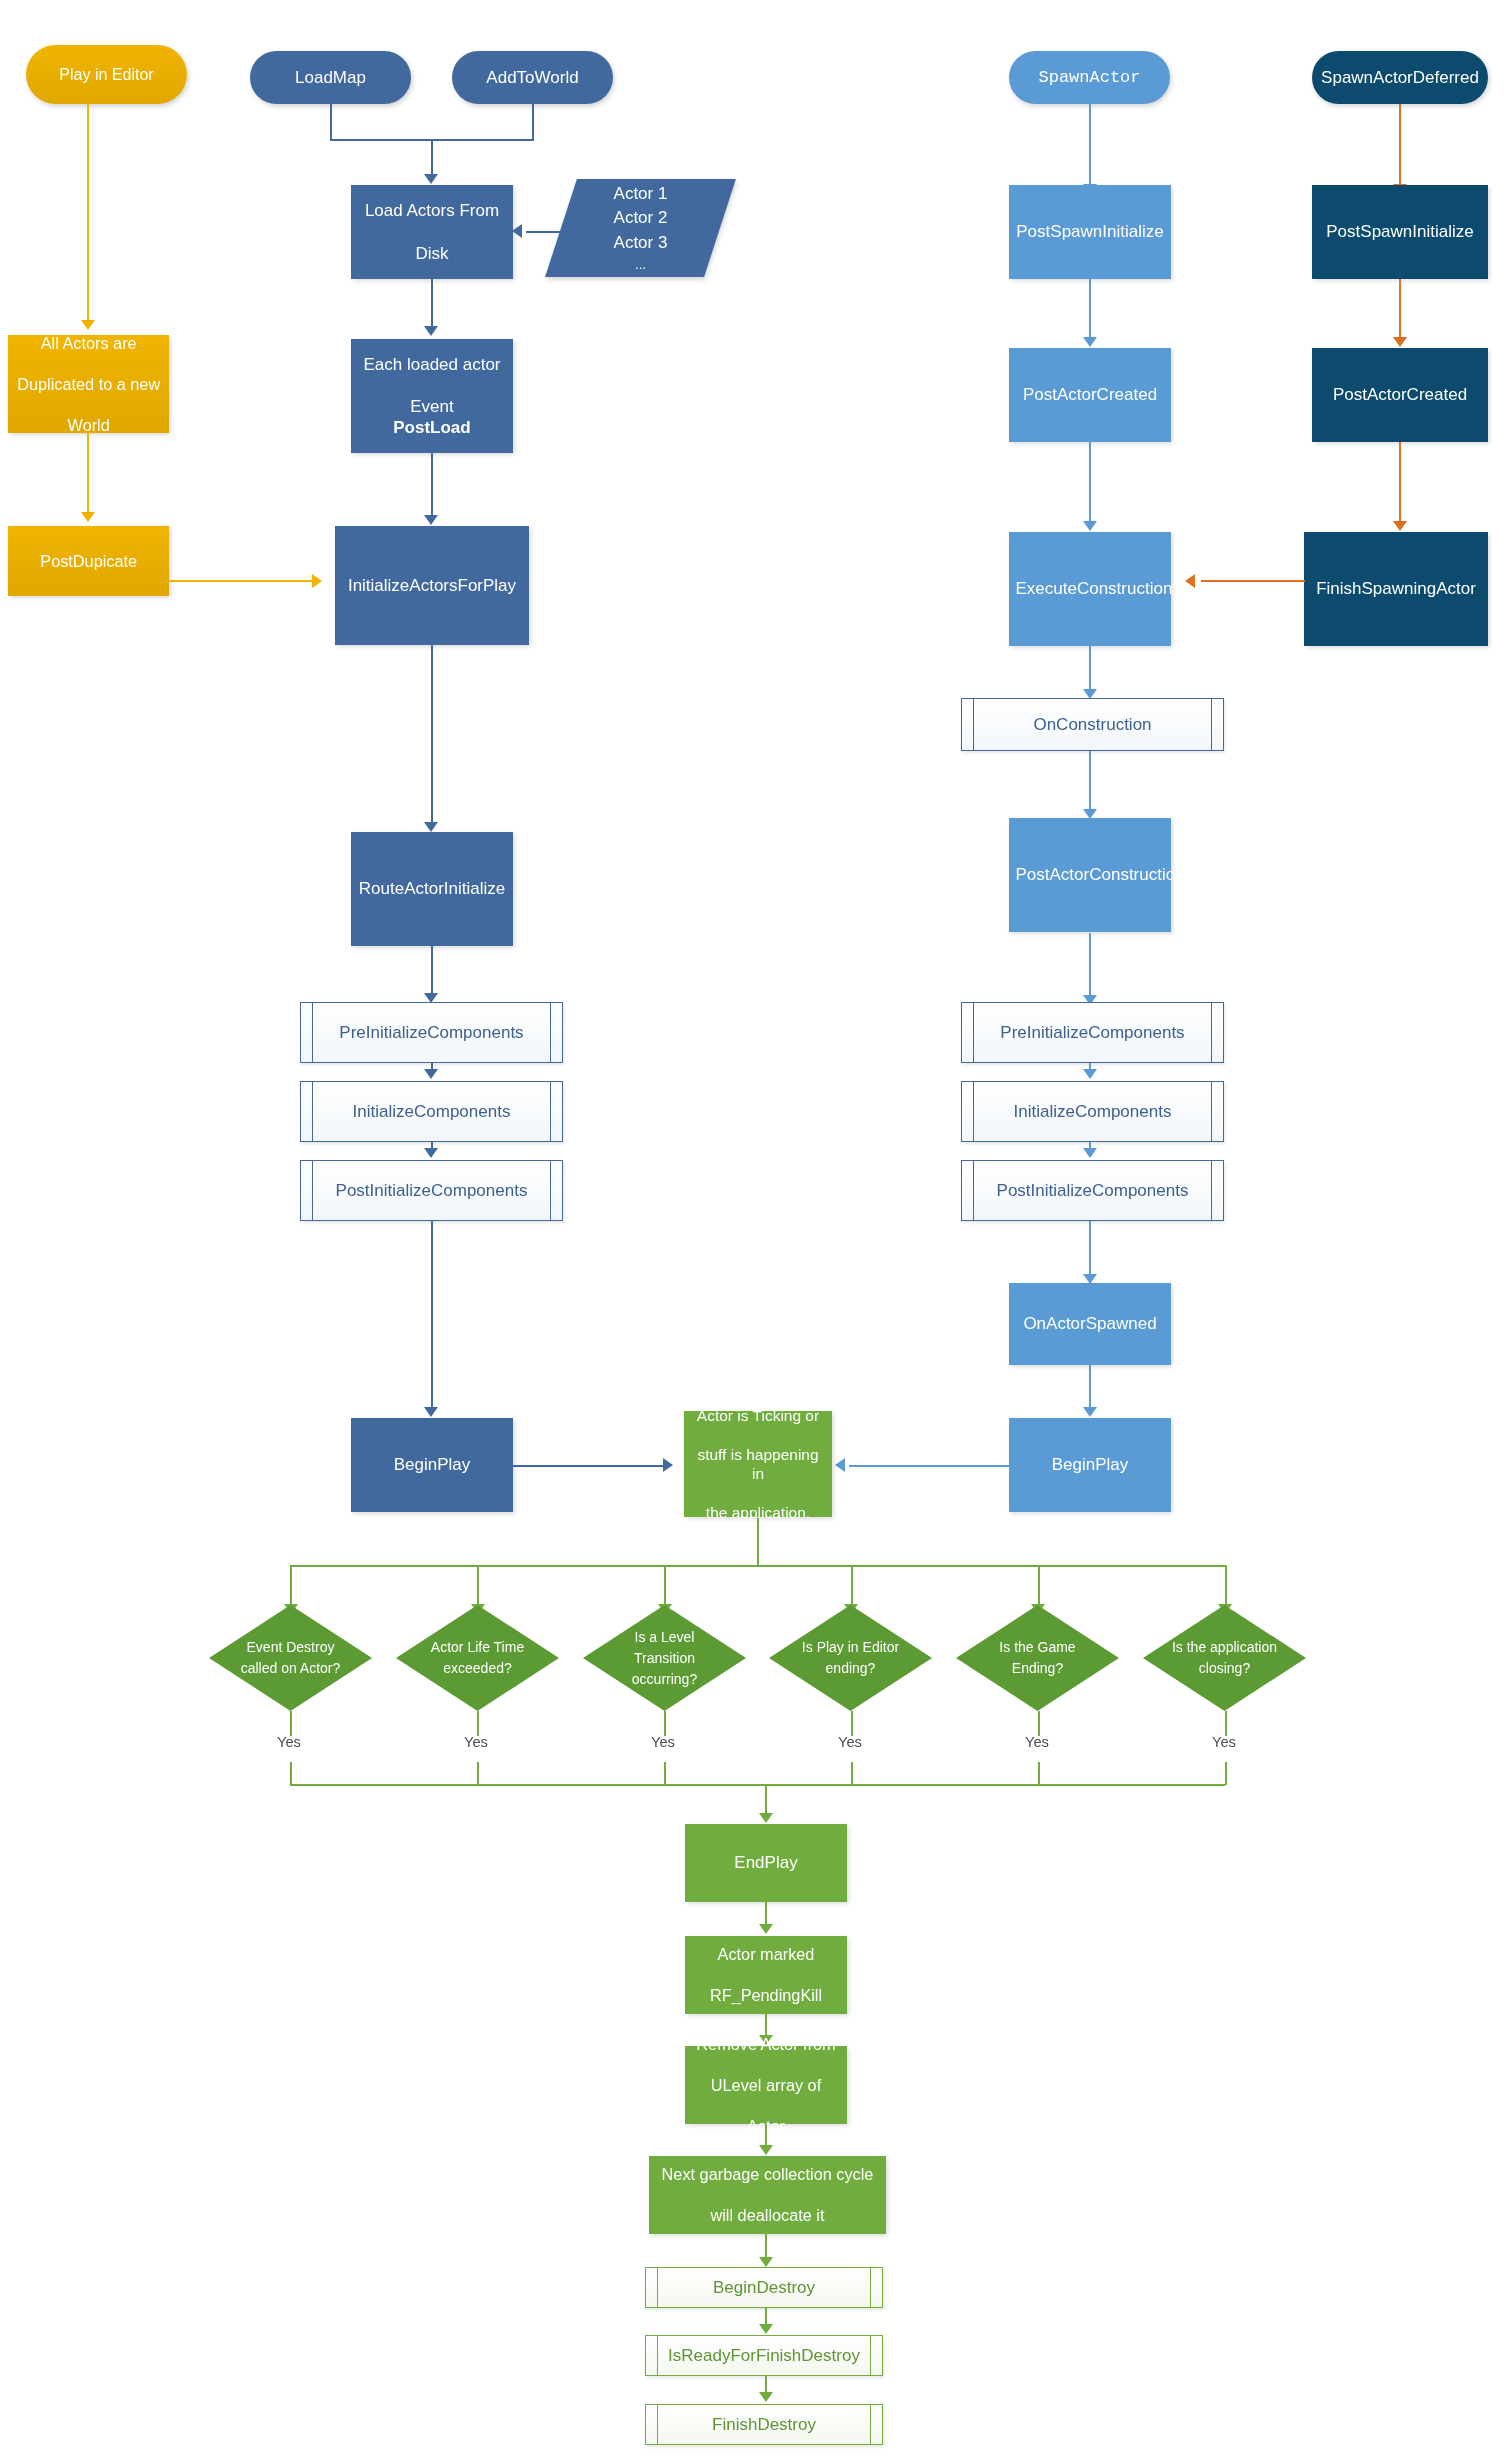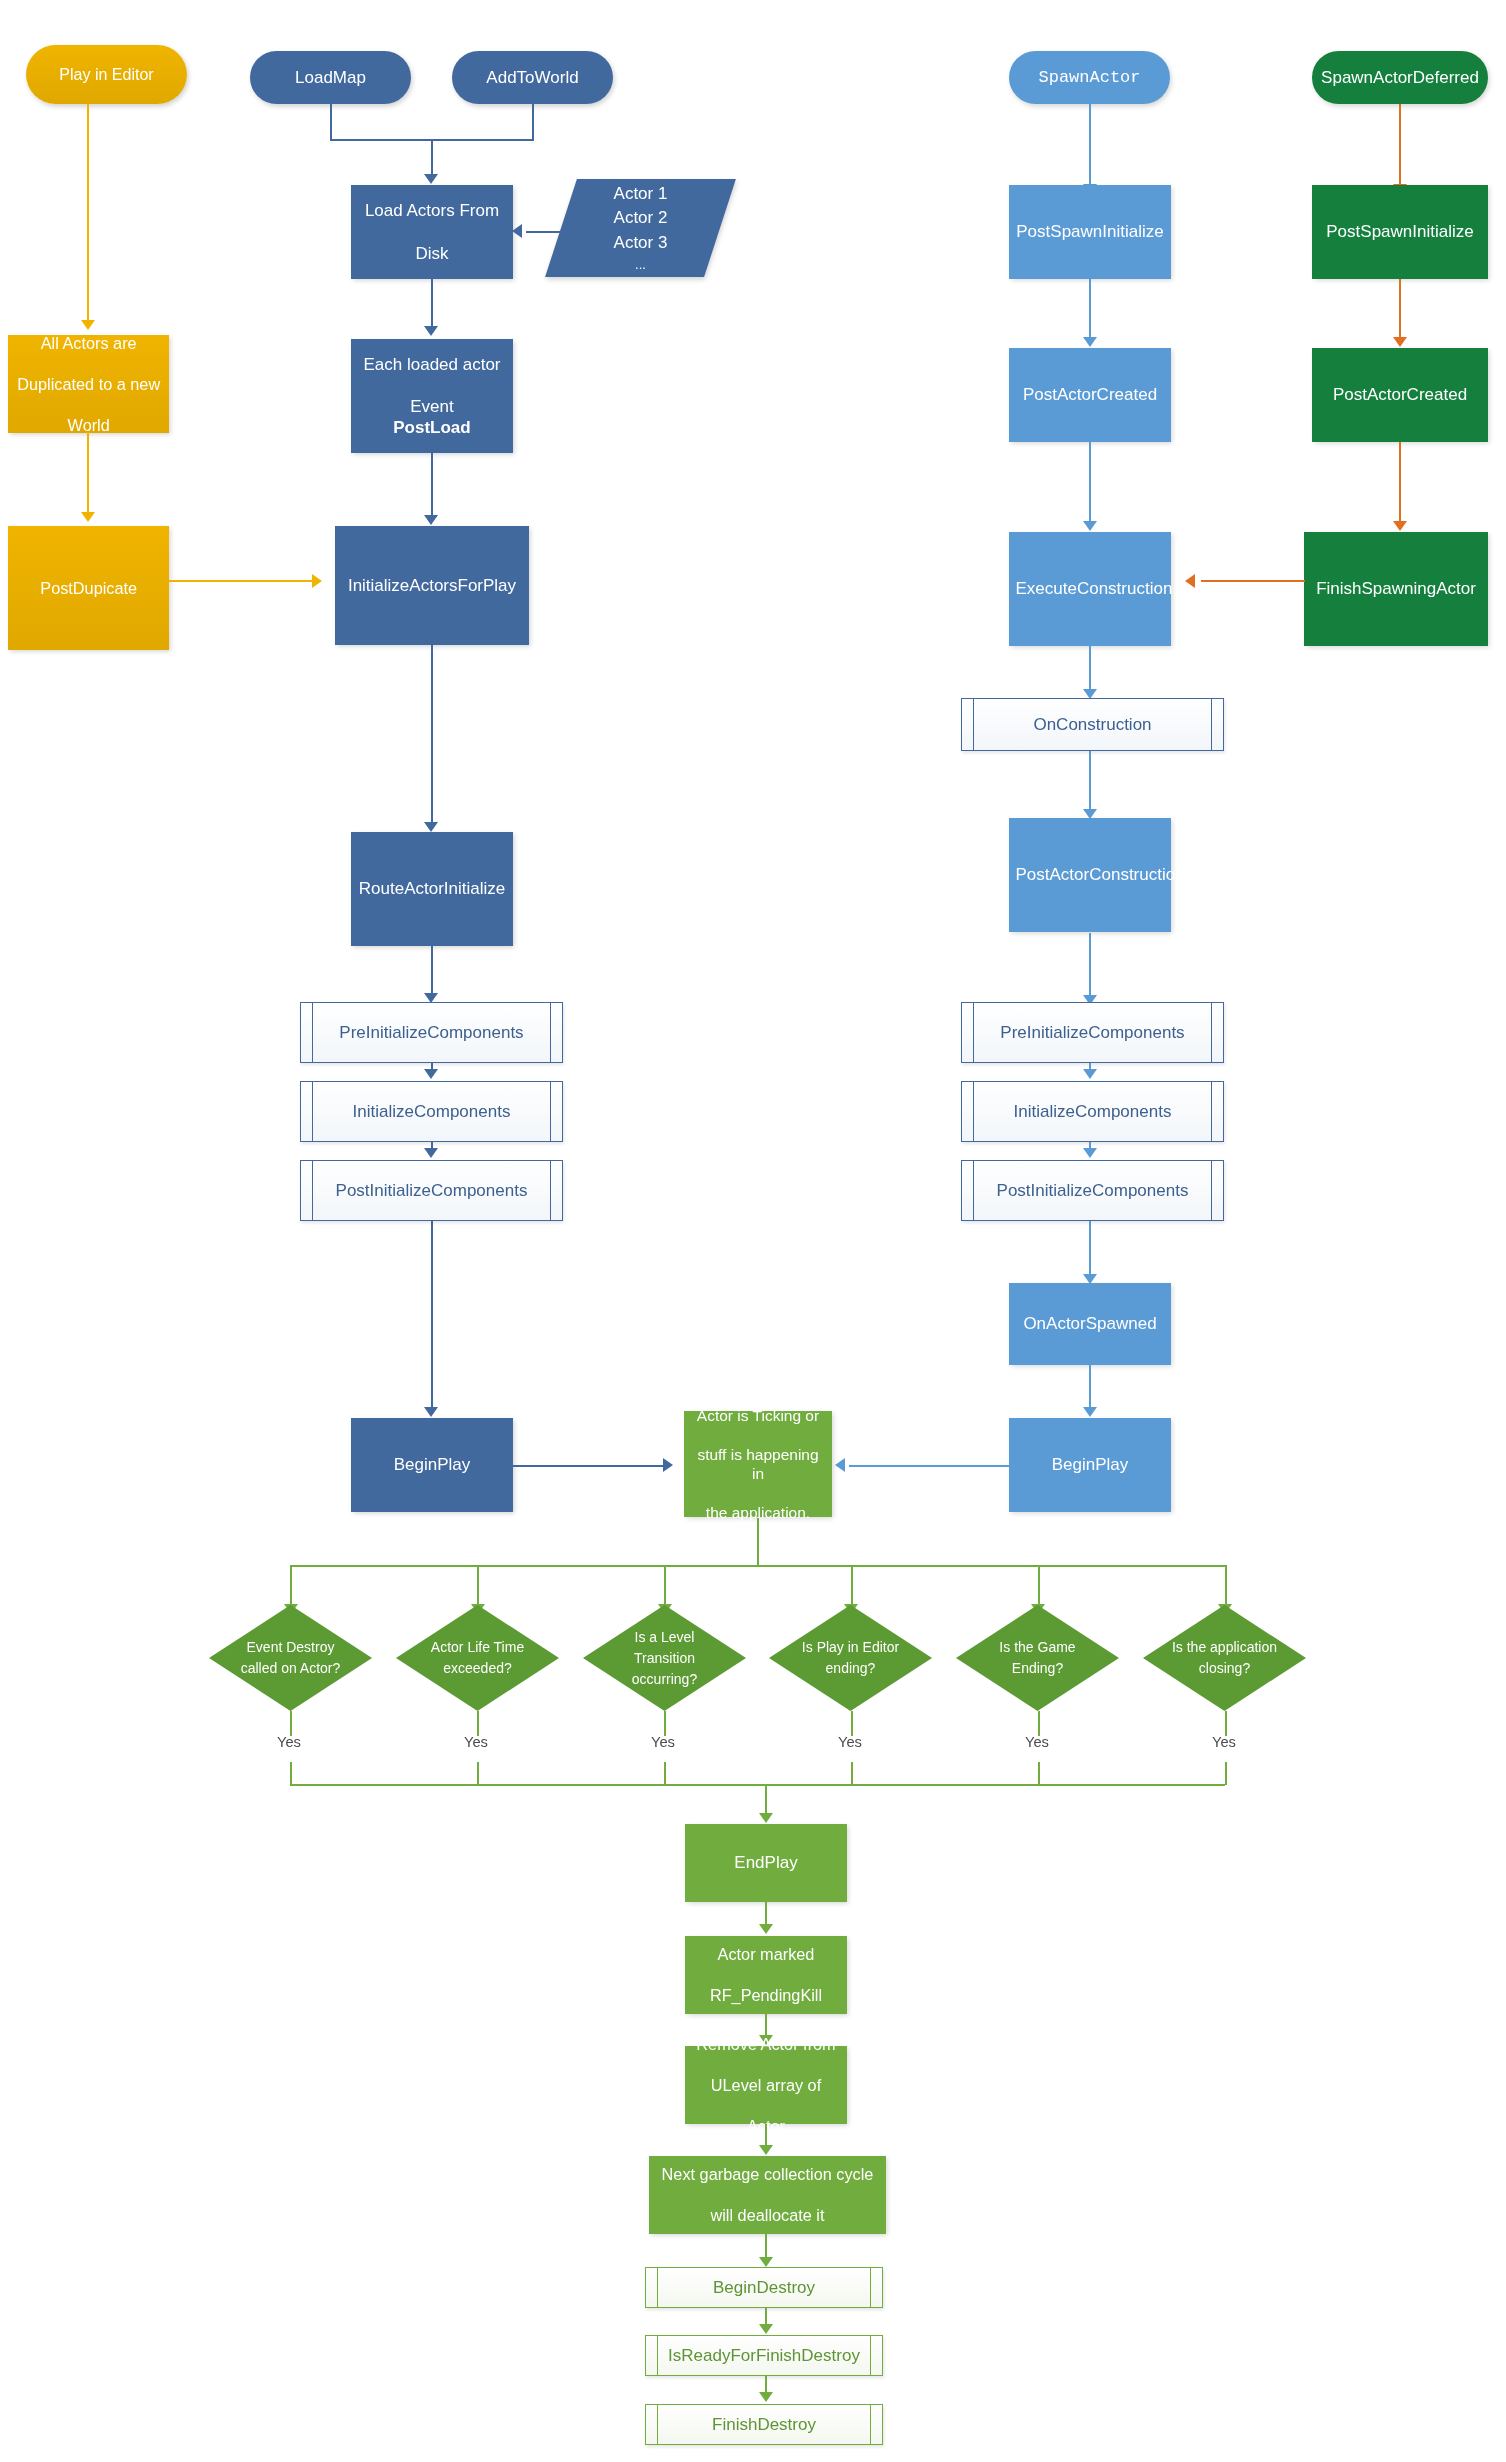--- a/index.html
+++ b/index.html
@@ -12,21 +12,21 @@
         justify-content:center;text-align:center;line-height:1.25;color:#ffffff;
         font-size:17px;padding:3.3px 6.5px;}
   .node span{display:block;width:100%;}
 
   
   .pill{border-radius:815px;}
 
   
   .c-blue   {background:#41699E;box-shadow:1.6px 2.4px 4.9px rgba(0,0,0,.18);}
   .c-lblue  {background:#5B9BD5;box-shadow:1.6px 2.4px 4.9px rgba(0,0,0,.16);}
-  .c-orange {background:#15803d;box-shadow:1.6px 2.4px 4.9px rgba(0,0,0,.16);}
+  .c-orange {background:#0c4a6e;box-shadow:1.6px 2.4px 4.9px rgba(0,0,0,.16);}
   .c-yellow {background:linear-gradient(180deg,#F0B400 0%,#E0A800 100%);
              box-shadow:1.6px 2.4px 4.9px rgba(0,0,0,.18);}
   .c-green  {background:#70AD3E;box-shadow:1.6px 2.4px 4.9px rgba(0,0,0,.16);justify-content:center;}
 
   
   .pre{background:linear-gradient(180deg,#ffffff 0%,#f2f6fa 100%);
        border:1.3px solid #41699E;color:#3C6090;font-size:17px;
        box-shadow:0.8px 1.6px 3.3px rgba(0,0,0,.10);}
   .pre::before,.pre::after{content:"";position:absolute;top:0;bottom:0;width:0;
        border-left:1.3px solid #41699E;}
@@ -101,21 +101,21 @@
   <div class="node c-yellow" style="left:8.2px;top:335px;width:161px;height:98px;font-size:16.3px;">
     <span>
       <span>All Actors are</span><br>
       <span>Duplicated to a new</span><br>
       <span>World</span>
     </span>
   </div>
   <div class="ln v b-yel" style="left:87px;top:432px;height:82px;"></div>
   <div class="ar down a-yel" style="left:81px;top:512px;"></div>
 
-  <div class="node c-yellow" style="left:8.2px;top:526px;width:161px;height:124px;font-size:16.3px;">
+  <div class="node c-yellow" style="left:8.2px;top:526px;width:161px;height:70px;font-size:16.3px;">
     <span>PostDupicate</span>
   </div>
   <div class="ln h b-yelh" style="left:169px;top:580px;width:145px;"></div>
   <div class="ar right a-yel" style="left:312px;top:574px;"></div>
 
   <div class="node pill c-blue" style="left:250px;top:51px;width:161px;height:53px;">
     <span>LoadMap</span>
   </div>
   <div class="node pill c-blue" style="left:452px;top:51px;width:161px;height:53px;">
     <span>AddToWorld</span>

